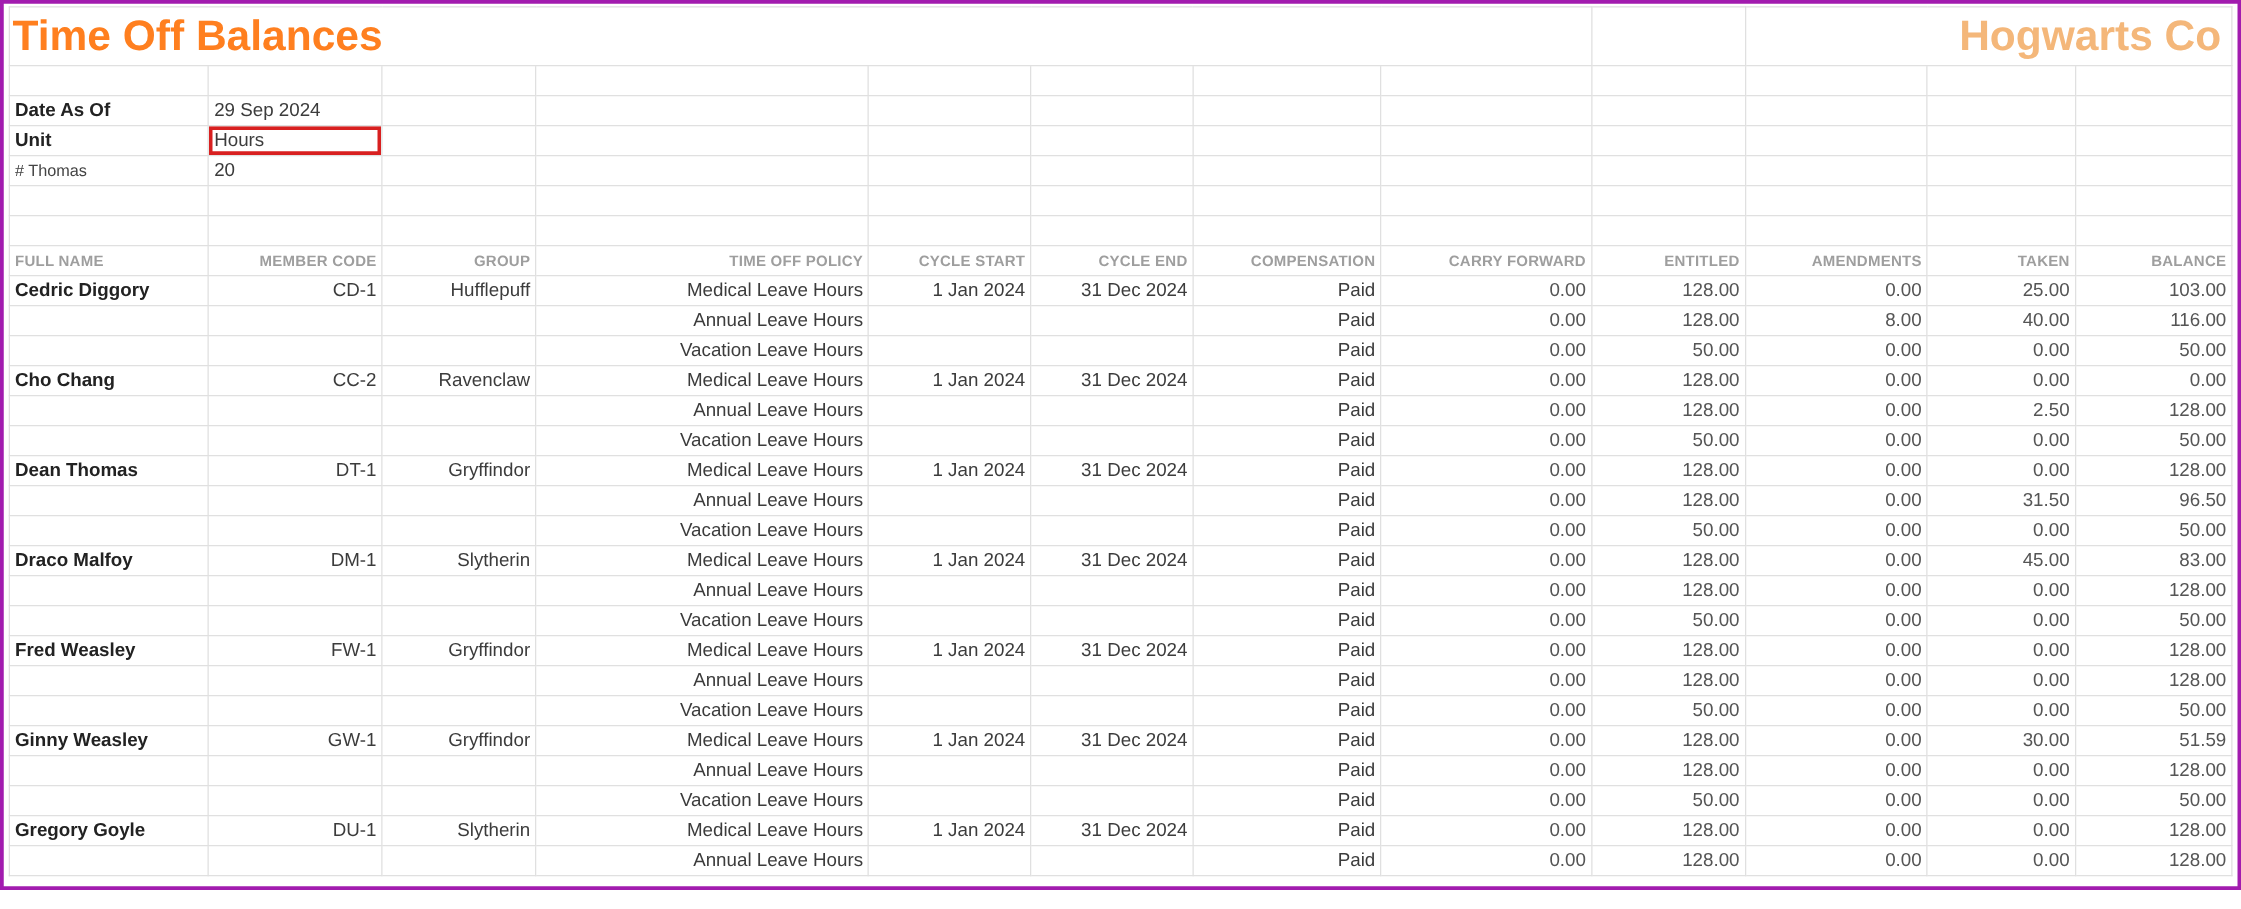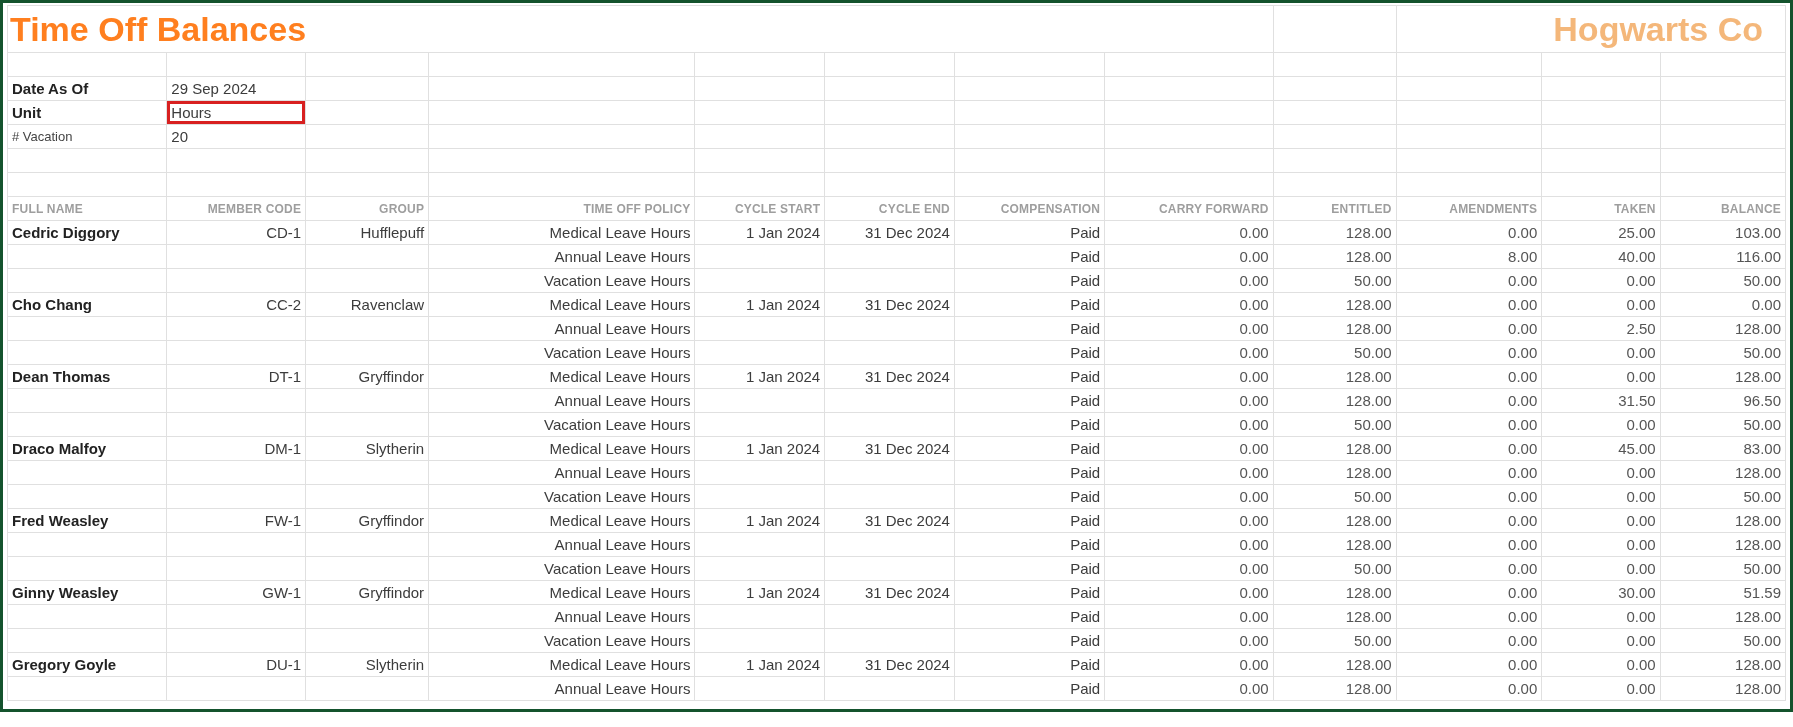--- a/index.html
+++ b/index.html
@@ -5,21 +5,21 @@
   html, body {
     margin: 0;
     padding: 0;
     font-family: Arial, Helvetica, sans-serif;
     background: #ffffff;
     color: #3c3c3c;
   }
   .sheet {
     width: 1793px;
     box-sizing: border-box;
-    border: 3px solid #14532d;
+    border: 3px solid #a21caf;
     padding: 2px 4px 8px 4px;
     position: relative;
   }
   table {
     border-collapse: collapse;
     width: 100%;
     table-layout: fixed;
   }
   td, th {
     border: 1px solid #e0e0e0;
@@ -36,21 +36,21 @@
     color: #ff7f1f;
     text-align: left;
     padding-left: 2px;
     height: 44px;
   }
   .company-cell {
     font-size: 34px;
     font-weight: 800;
     color: #f4b77a;
     text-align: right;
-    padding-right: 22px;
+    padding-right: 8px;
   }
   .label-strong {
     font-weight: 700;
     color: #222;
   }
   .label-small {
     font-size: 13px;
     color: #444;
   }
   .col-header {
@@ -145,21 +145,21 @@
           <td></td>
           <td></td>
           <td></td>
           <td></td>
           <td></td>
           <td></td>
           <td></td>
           <td></td>
   </tr>
   <tr>
-    <td class="label-small l"># Vacation</td>
+    <td class="label-small l"># Thomas</td>
     <td class="l">20</td>
     <td></td>
           <td></td>
           <td></td>
           <td></td>
           <td></td>
           <td></td>
           <td></td>
           <td></td>
           <td></td>

